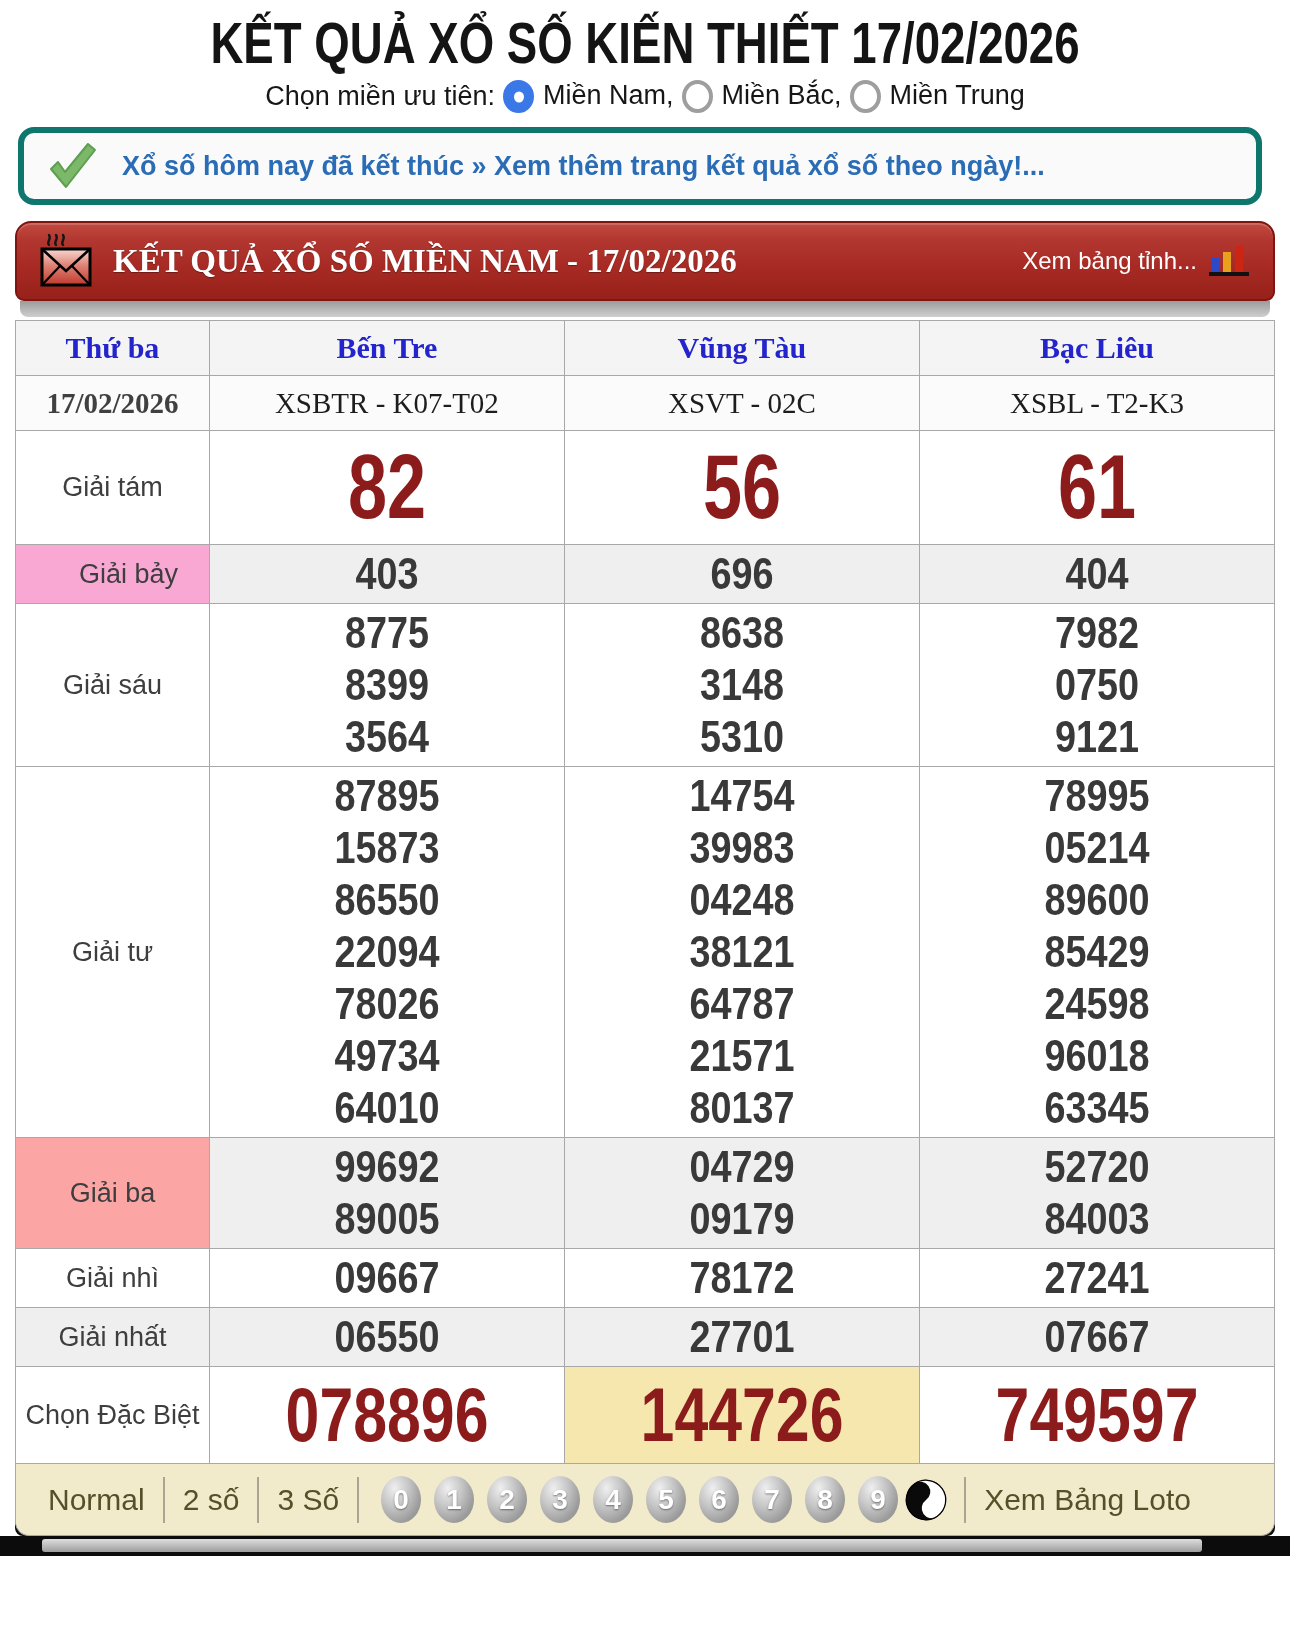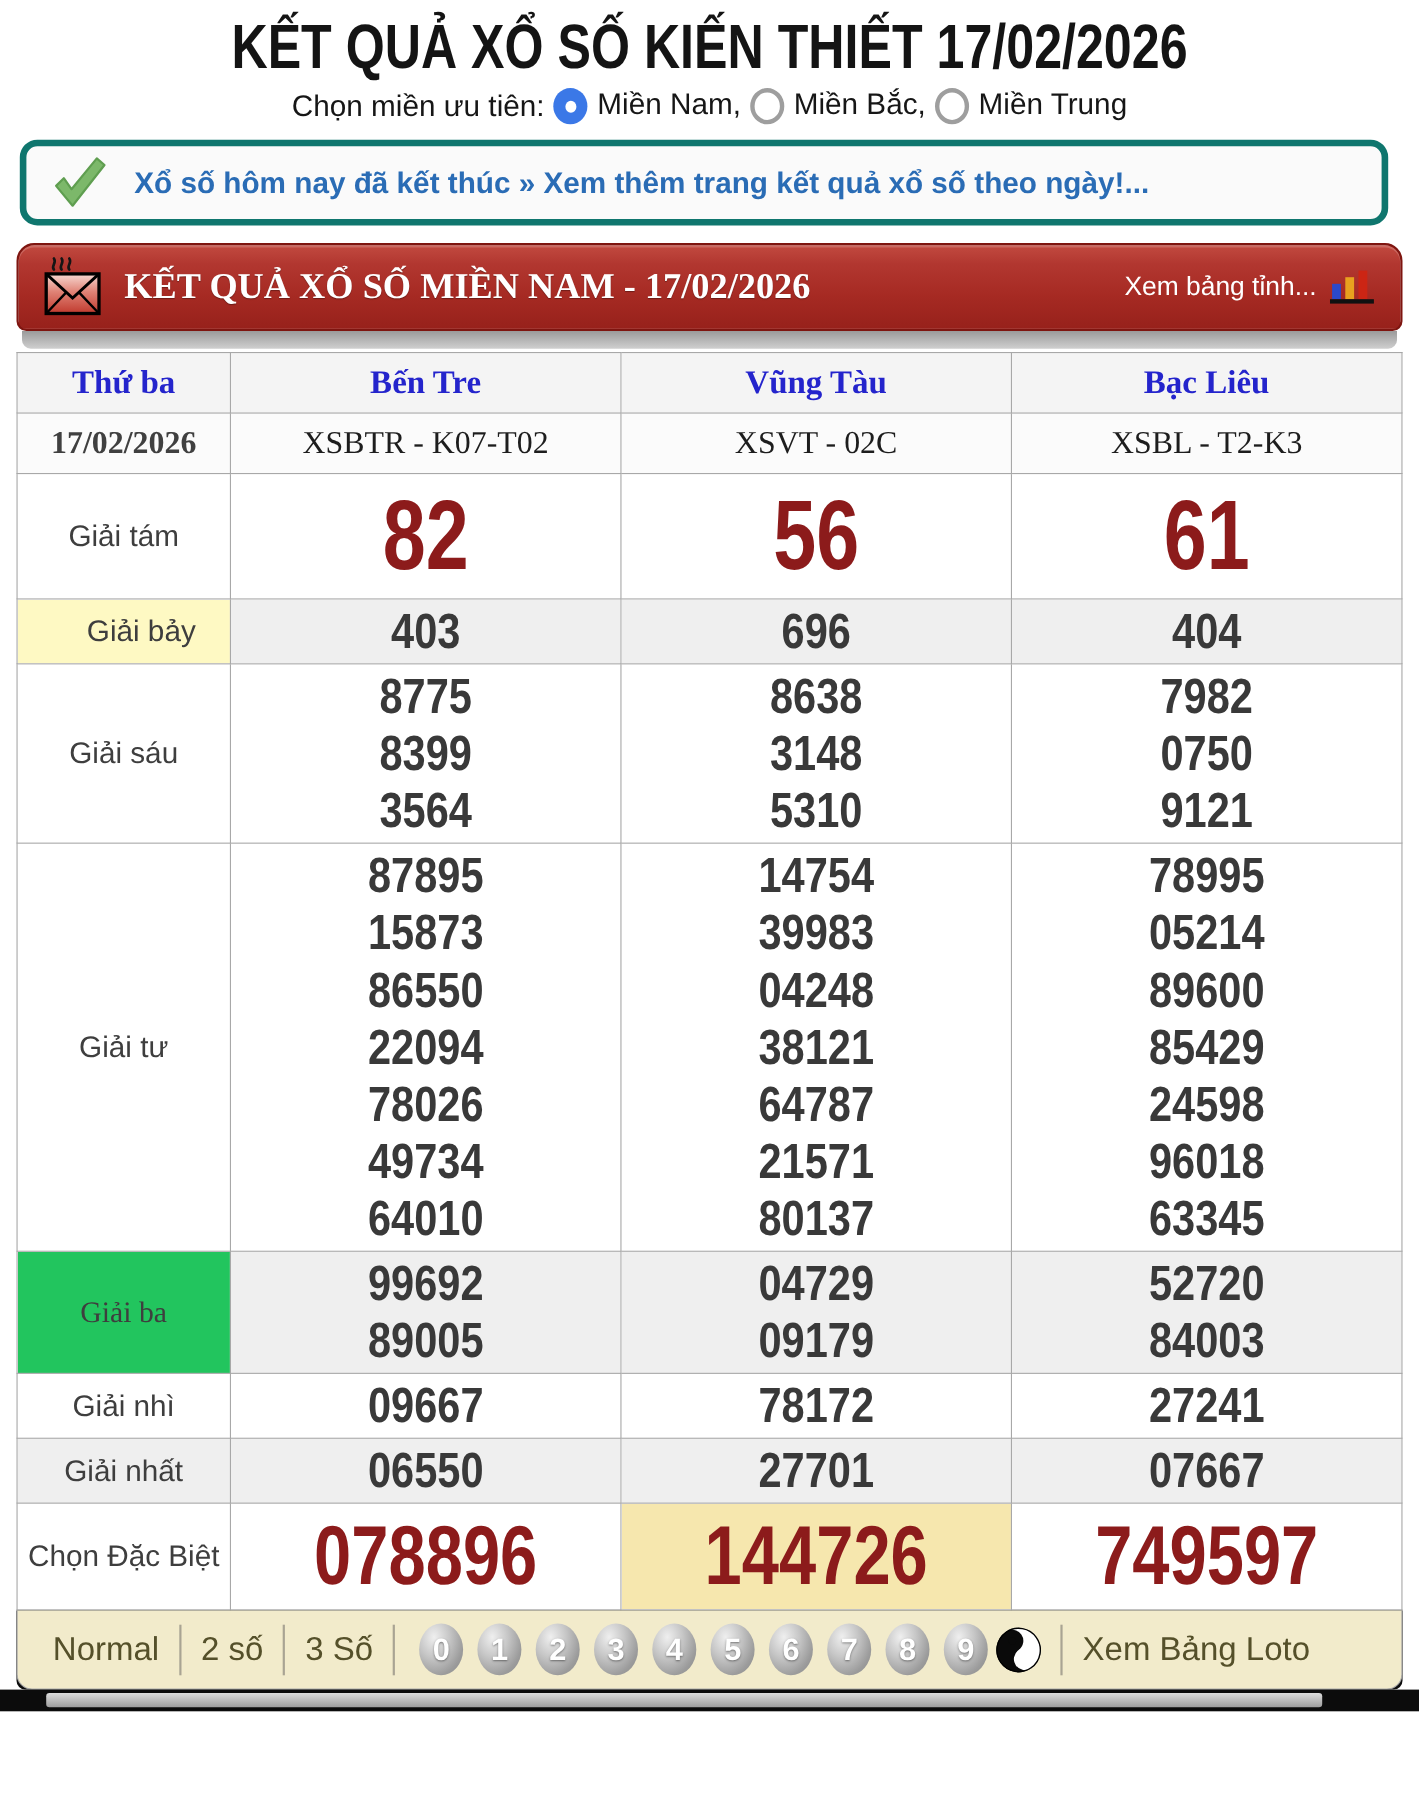--- a/index.html
+++ b/index.html
@@ -255,21 +255,21 @@
             <div class="num">82</div>
           </td>
           <td>
             <div class="num">56</div>
           </td>
           <td>
             <div class="num">61</div>
           </td>
         </tr>
         <tr class="alt">
-          <td class="lbl col-label" style="background: #fef9c3; padding-left: 32px;">Giải bảy</td>
+          <td class="lbl col-label" style="background: #f9a8d4; padding-left: 32px;">Giải bảy</td>
           <td>
             <div class="num">403</div>
           </td>
           <td>
             <div class="num">696</div>
           </td>
           <td>
             <div class="num">404</div>
           </td>
         </tr>
@@ -315,21 +315,21 @@
             <div class="num">78995</div>
             <div class="num">05214</div>
             <div class="num">89600</div>
             <div class="num">85429</div>
             <div class="num">24598</div>
             <div class="num">96018</div>
             <div class="num">63345</div>
           </td>
         </tr>
         <tr class="alt">
-          <td class="lbl col-label" style="background: #22c55e; font-family: Liberation Serif, serif;">Giải ba</td>
+          <td class="lbl col-label" style="background: #fca5a5;">Giải ba</td>
           <td>
             <div class="num">99692</div>
             <div class="num">89005</div>
           </td>
           <td>
             <div class="num">04729</div>
             <div class="num">09179</div>
           </td>
           <td>
             <div class="num">52720</div>

